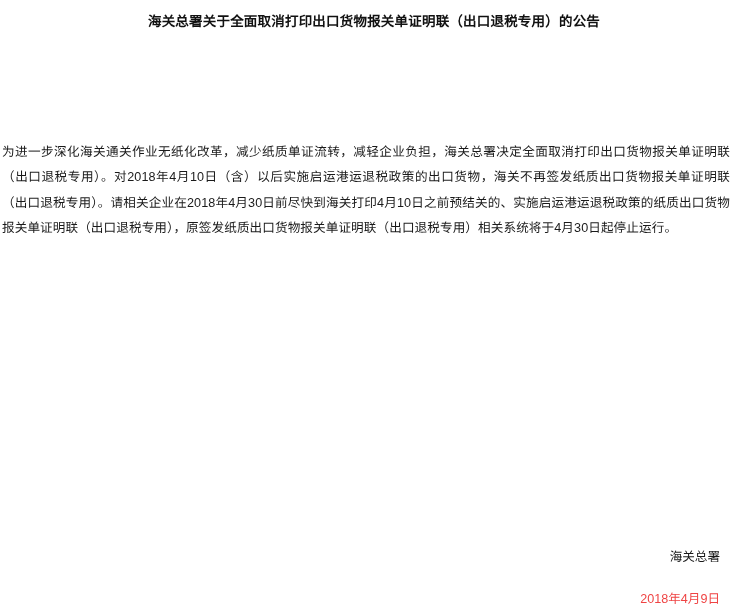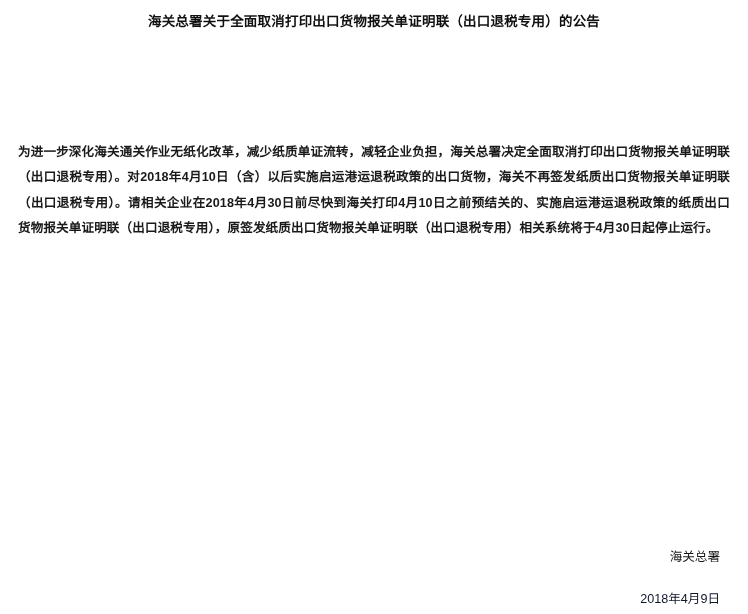--- a/index.html
+++ b/index.html
@@ -33,22 +33,21 @@
   .doc-number {
     text-align: center;
     font-size: 13.5px;
     font-weight: bold;
     line-height: 1.5;
     letter-spacing: 0.2px;
     margin: 98px 40px 0 40px;
     color: #111111;
   }
   .body-block {
-    margin: 108px 18px 0 18px;
-    font-weight: bold;
+    margin: 108px 18px 0 2px;
   }
   .body-paragraph {
     font-size: 12.6px;
     line-height: 2.0;
     text-align: justify;
     text-justify: inter-ideograph;
     color: #1a1a1a;
     margin: 0;
     letter-spacing: 0.1px;
   }
@@ -66,21 +65,21 @@
     line-height: 1.8;
     color: #1a1a1a;
     text-align: left;
   }
   .sign-date {
     position: absolute;
     right: 28px;
     top: 576px;
     font-size: 12.6px;
     line-height: 1.8;
-    color: #0f172a;
+    color: #ef4444;
     text-align: right;
   }
 </style>
 </head>
 <body>
 
 <div class="page">
 
   <div class="doc-title">海关总署关于全面取消打印出口货物报关单证明联（出口退税专用）的公告</div>
 

